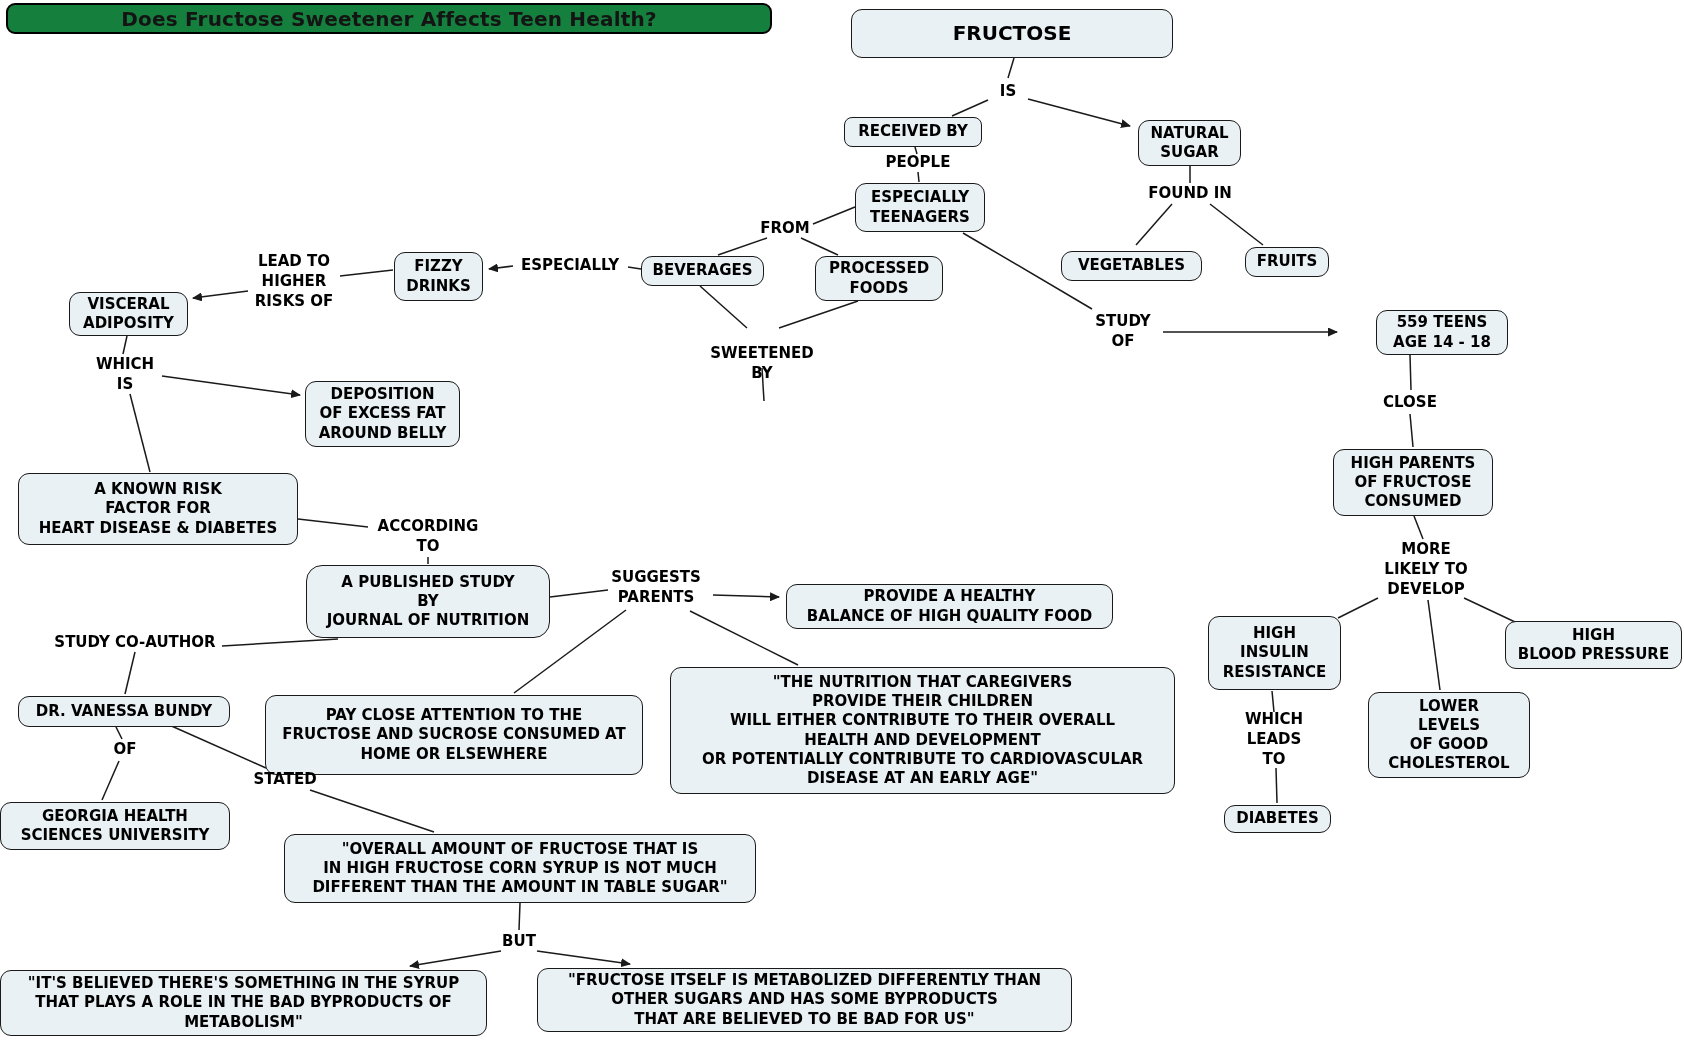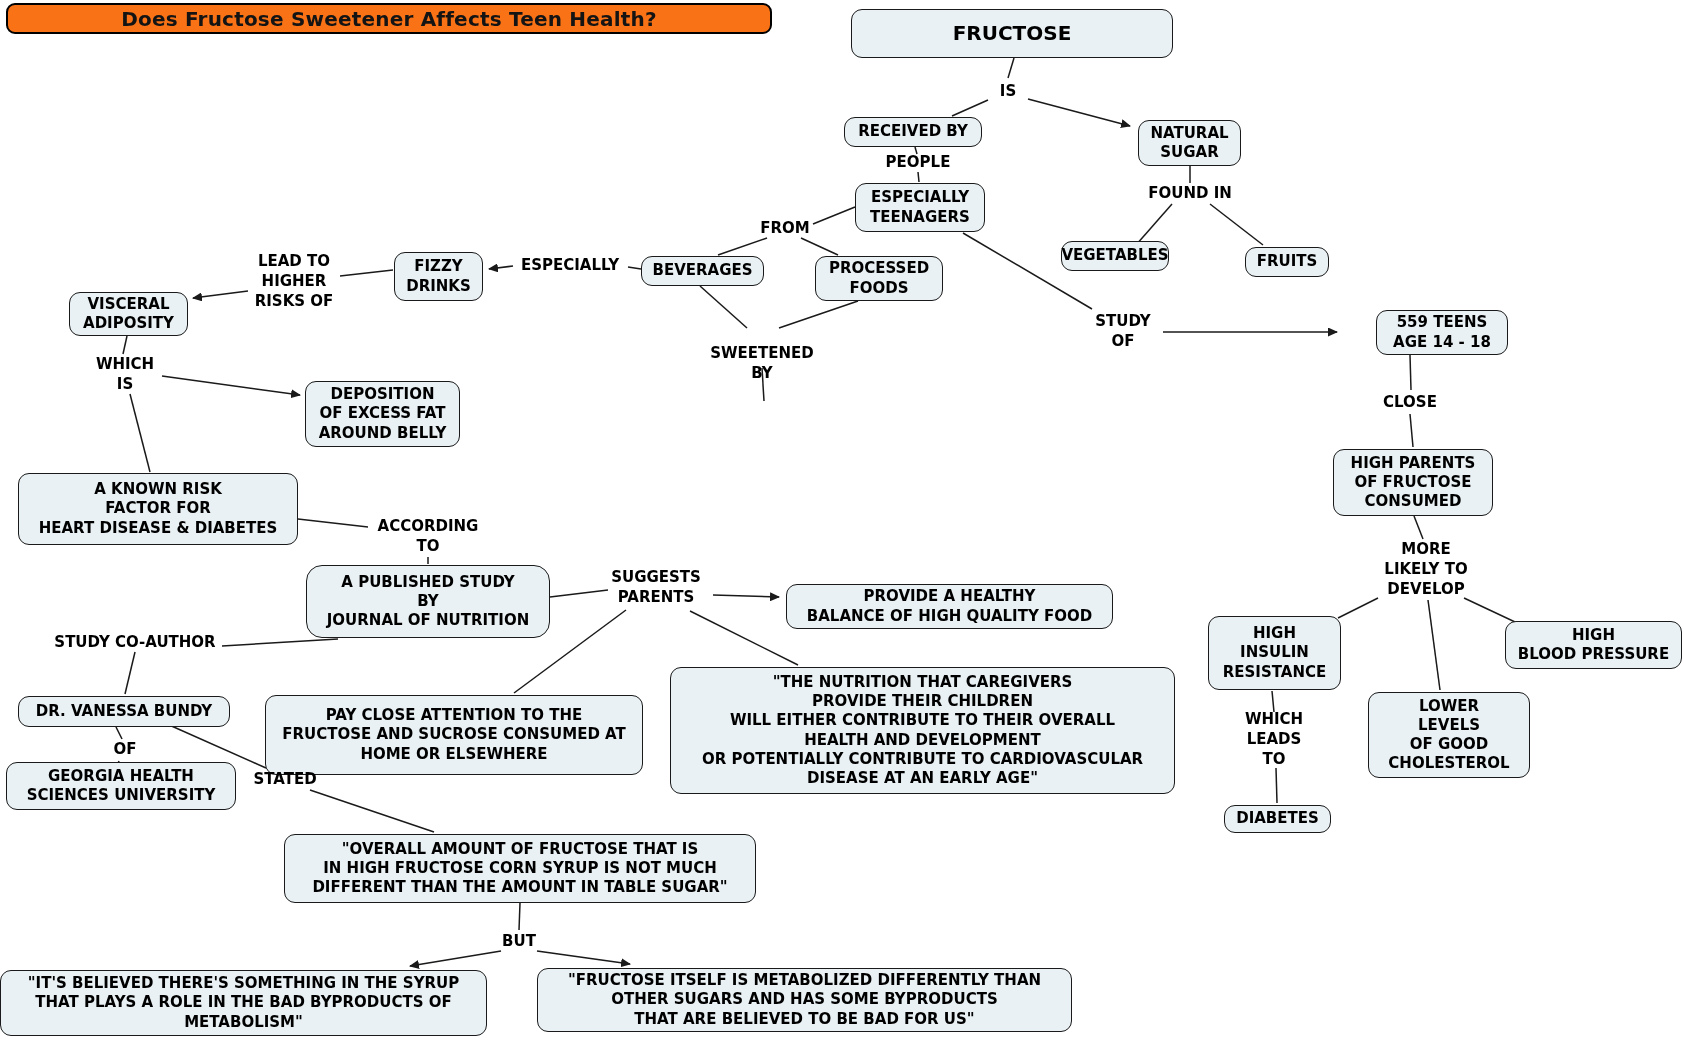--- a/index.html
+++ b/index.html
@@ -15,21 +15,21 @@
     font-weight:bold;font-size:15px;line-height:1.28;color:#000;text-align:center;
     white-space:pre-line;padding:2px 6px;
   }
   .edge-label{
     position:absolute;transform:translate(-50%,-50%);
     font-weight:bold;font-size:15px;line-height:1.33;color:#000;text-align:center;
     white-space:pre-line;background:transparent;
   }
   #title-box{
     position:absolute;display:flex;align-items:center;justify-content:center;
-    box-sizing:border-box;background:#f97316;border:2px solid #000;border-radius:9px;
+    box-sizing:border-box;background:#15803d;border:2px solid #000;border-radius:9px;
     font-weight:bold;font-size:20px;color:#141414;text-align:center;letter-spacing:0.2px;
   }
 </style>
 </head>
 <body>
 
 <div id="canvas">
   <svg id="edges" xmlns="http://www.w3.org/2000/svg">
     <defs>
       <marker id="arrow" markerWidth="11" markerHeight="9" refX="9" refY="4.5" orient="auto" markerUnits="userSpaceOnUse">
@@ -78,26 +78,26 @@
       <line x1="550" y1="597" x2="608" y2="590"></line>
       <line x1="713" y1="595" x2="779" y2="597" marker-end="url(#arrow)"></line>
       <line x1="626" y1="610" x2="514" y2="693"></line>
       <line x1="690" y1="611" x2="798" y2="665"></line>
       <line x1="520" y1="903" x2="519" y2="930"></line>
       <line x1="501" y1="951" x2="410" y2="966" marker-end="url(#arrow)"></line>
       <line x1="537" y1="951" x2="630" y2="964" marker-end="url(#arrow)"></line>
     </svg>
   <div id="title-box" style="left: 6px; top: 3px; width: 766px; height: 31px;">Does Fructose Sweetener Affects Teen Health?</div>
 <div class="node" style="left: 851px; top: 9px; width: 322px; height: 49px; font-size: 20px;">FRUCTOSE</div>
-    <div class="node" style="left: 844px; top: 117px; width: 138px; height: 30px;">RECEIVED BY</div>
+    <div class="node" style="left: 844px; top: 117px; width: 138px; height: 30px; border-radius: 8px;">RECEIVED BY</div>
     <div class="node" style="left: 1138px; top: 120px; width: 103px; height: 46px;">NATURAL
 SUGAR</div>
     <div class="node" style="left: 855px; top: 183px; width: 130px; height: 49px;">ESPECIALLY
 TEENAGERS</div>
-    <div class="node" style="left: 1061px; top: 241px; width: 108px; height: 30px;">VEGETABLES</div>
+    <div class="node" style="left: 1061px; top: 251px; width: 141px; height: 30px;">VEGETABLES</div>
     <div class="node" style="left: 1245px; top: 247px; width: 84px; height: 30px;">FRUITS</div>
     <div class="node" style="left: 394px; top: 252px; width: 89px; height: 49px;">FIZZY
 DRINKS</div>
     <div class="node" style="left: 641px; top: 256px; width: 123px; height: 30px;">BEVERAGES</div>
     <div class="node" style="left: 815px; top: 256px; width: 128px; height: 45px;">PROCESSED
 FOODS</div>
     <div class="node" style="left: 69px; top: 292px; width: 119px; height: 44px;">VISCERAL
 ADIPOSITY</div>
     <div class="node" style="left: 1344px; top: 310px; width: 132px; height: 45px; margin-left: 32px;">559 TEENS
 AGE 14 - 18</div>
@@ -127,21 +127,21 @@
 OR POTENTIALLY CONTRIBUTE TO CARDIOVASCULAR
 DISEASE AT AN EARLY AGE"</div>
     <div class="node" style="left: 1368px; top: 692px; width: 162px; height: 86px;">LOWER
 LEVELS
 OF GOOD
 CHOLESTEROL</div>
     <div class="node" style="left: 265px; top: 695px; width: 378px; height: 80px;">PAY CLOSE ATTENTION TO THE
 FRUCTOSE AND SUCROSE CONSUMED AT
 HOME OR ELSEWHERE</div>
     <div class="node" style="left: 18px; top: 696px; width: 212px; height: 31px;">DR. VANESSA BUNDY</div>
-    <div class="node" style="left: 0px; top: 762px; width: 230px; height: 48px; margin-left: 6px;">GEORGIA HEALTH
+    <div class="node" style="left: 0px; top: 802px; width: 230px; height: 48px;">GEORGIA HEALTH
 SCIENCES UNIVERSITY</div>
     <div class="node" style="left: 1224px; top: 805px; width: 107px; height: 28px;">DIABETES</div>
     <div class="node" style="left: 284px; top: 834px; width: 472px; height: 69px;">"OVERALL AMOUNT OF FRUCTOSE THAT IS
 IN HIGH FRUCTOSE CORN SYRUP IS NOT MUCH
 DIFFERENT THAN THE AMOUNT IN TABLE SUGAR"</div>
     <div class="node" style="left: 0px; top: 970px; width: 487px; height: 66px;">"IT'S BELIEVED THERE'S SOMETHING IN THE SYRUP
 THAT PLAYS A ROLE IN THE BAD BYPRODUCTS OF
 METABOLISM"</div>
     <div class="node" style="left: 537px; top: 968px; width: 535px; height: 64px;">"FRUCTOSE ITSELF IS METABOLIZED DIFFERENTLY THAN
 OTHER SUGARS AND HAS SOME BYPRODUCTS

